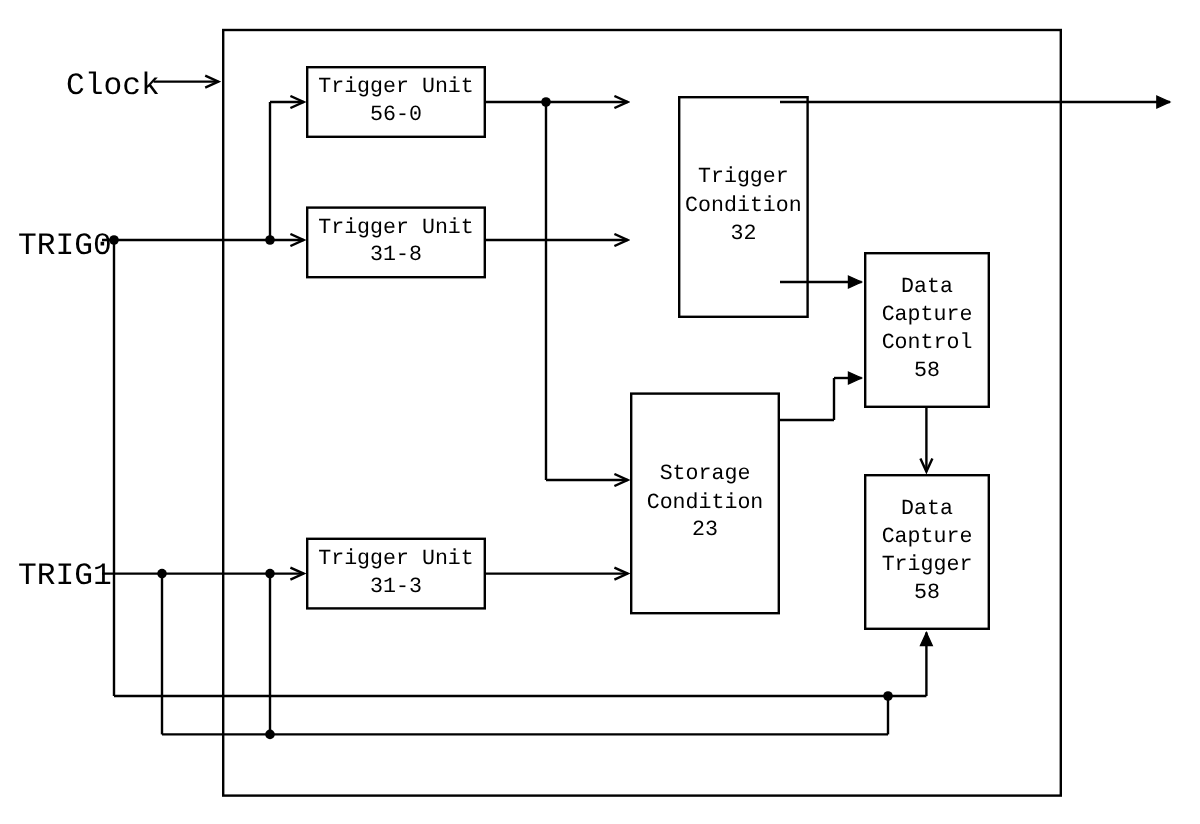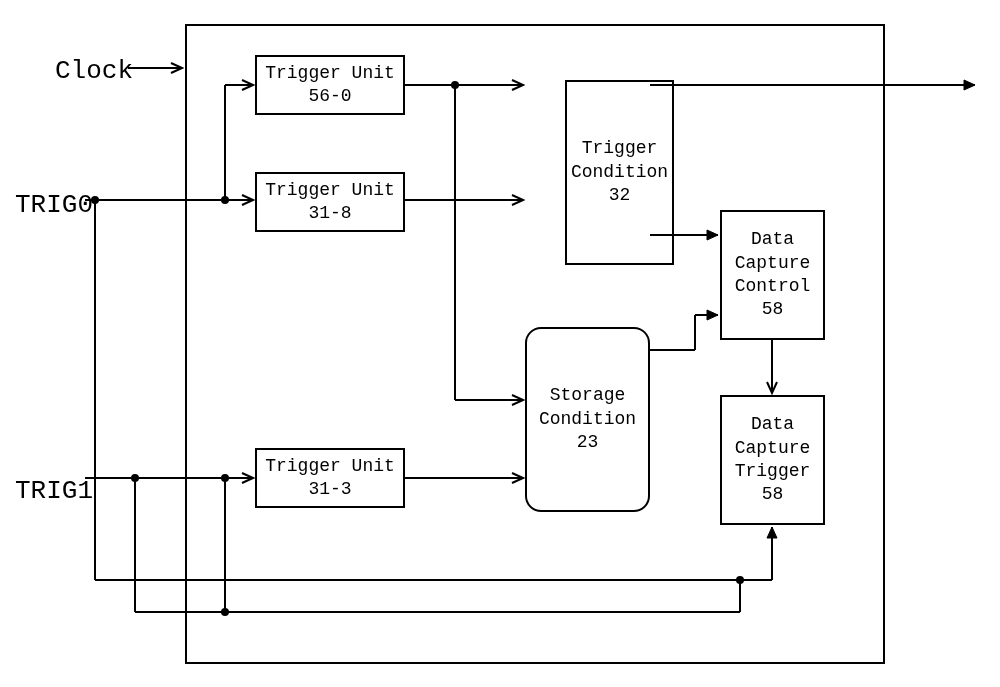--- a/index.html
+++ b/index.html
@@ -48,21 +48,21 @@
 </style>
 </head>
 <body>
 
 <div class="canvas">
 
   <div class="outer" style="left:185px; top:24px; width:700px; height:640px;"></div>
 
   <div class="label" style="left:55px; top:56px;">Clock</div>
   <div class="label" style="left:15px; top:190px;">TRIG0</div>
-  <div class="label" style="left:15px; top:476px;">TRIG1</div>
+  <div class="label" style="left:15px; top:465px;">TRIG1</div>
 
   <div class="box" style="left:255px; top:55px; width:150px; height:60px;">
     <span>Trigger Unit</span>
     <span>56-0</span>
   </div>
 
   <div class="box" style="left:255px; top:172px; width:150px; height:60px;">
     <span>Trigger Unit</span>
     <span>31-8</span>
   </div>
@@ -71,21 +71,21 @@
     <span>Trigger Unit</span>
     <span>31-3</span>
   </div>
 
   <div class="box" style="left:525px; top:80px; width:109px; height:185px;margin-left:40px;">
     <span>Trigger</span>
     <span>Condition</span>
     <span>32</span>
   </div>
 
-  <div class="box" style="left:525px; top:327px; width:125px; height:185px;border-radius:16px;">
+  <div class="box" style="left:525px; top:327px; width:125px; height:185px;">
     <span>Storage</span>
     <span>Condition</span>
     <span>23</span>
   </div>
 
   <div class="box" style="left:720px; top:210px; width:105px; height:130px;">
     <span>Data</span>
     <span>Capture</span>
     <span>Control</span>
     <span>58</span>

